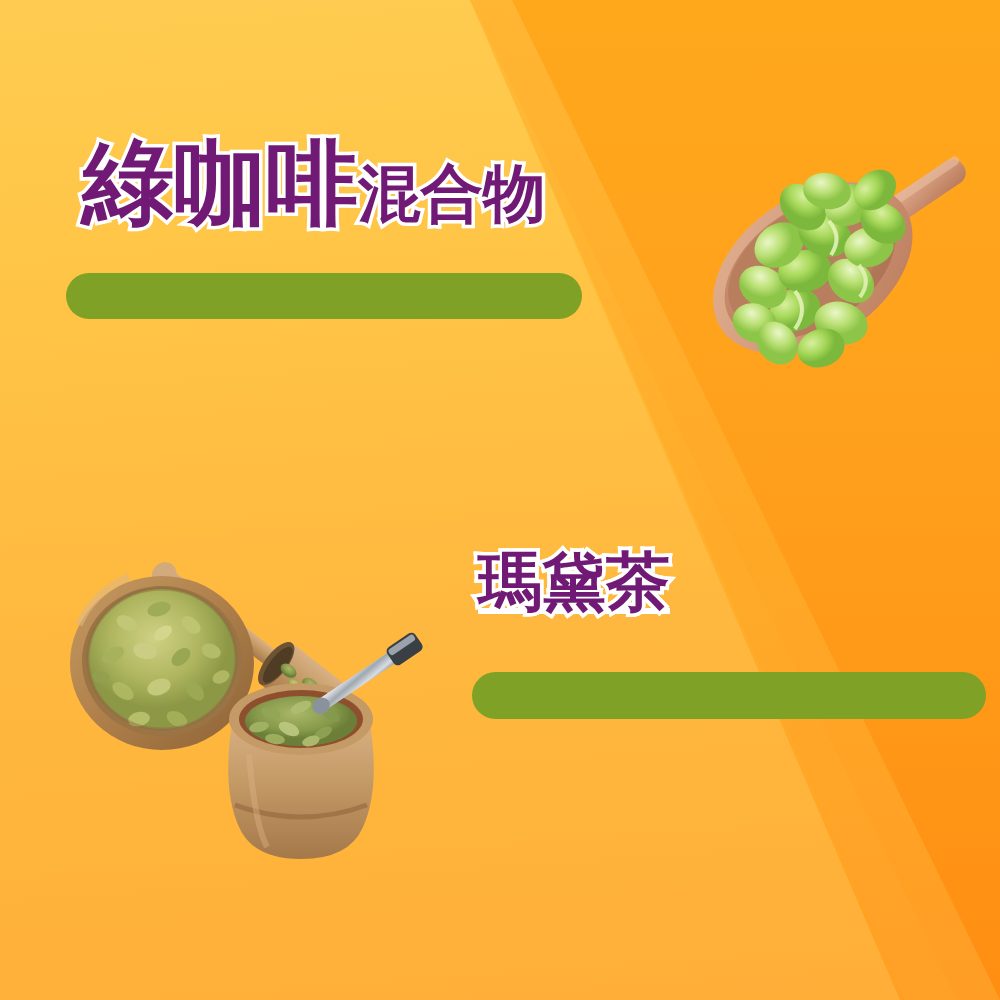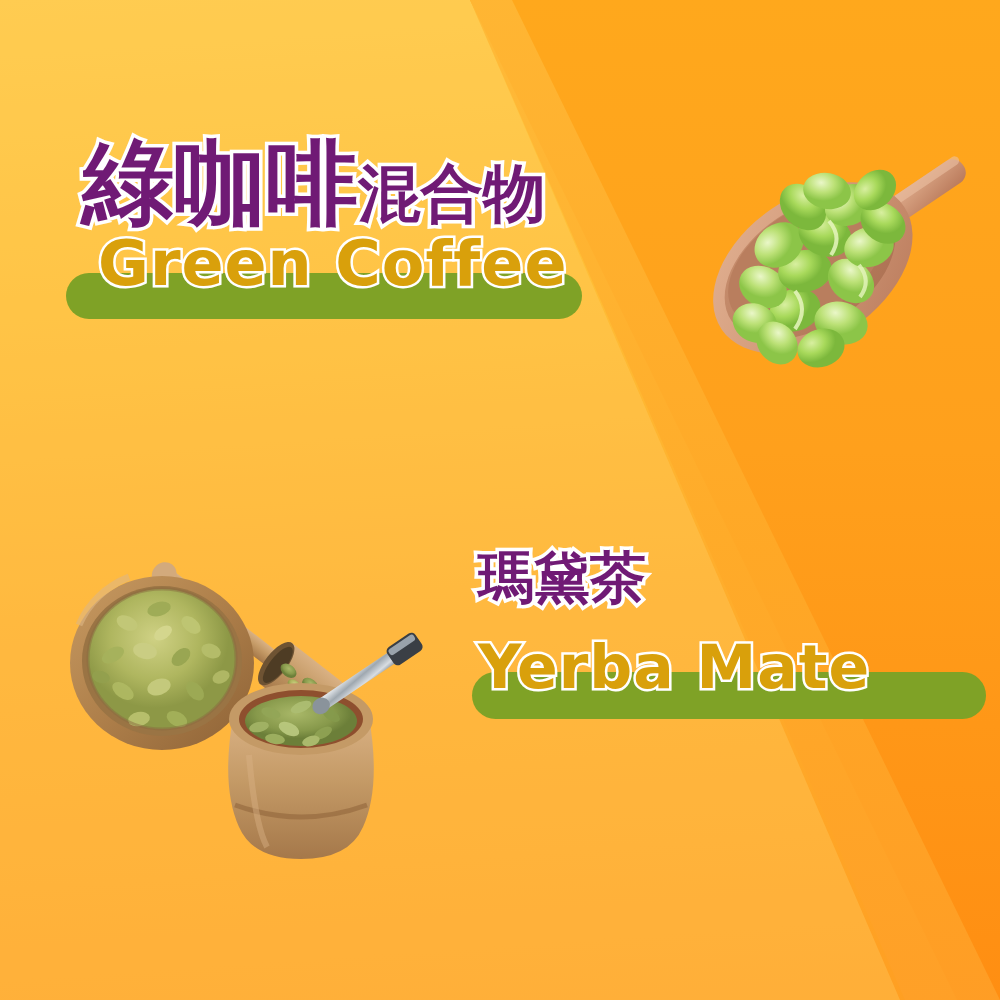--- a/index.html
+++ b/index.html
@@ -37,21 +37,21 @@
 
   .cjk-title{
     position:absolute;white-space:nowrap;
     font-family:"DejaVu Sans","Liberation Sans",sans-serif;
     font-weight:bold;color:#701a75;letter-spacing:0px;
     -webkit-text-stroke:7px #ffffff;paint-order:stroke fill;
     text-shadow:0 0 0 #fff;
   }
   .cjk-title .small{font-size:.68em;}
   .t-gc{left:82px;top:138px;font-size:92px;line-height:1;}
-  .t-ym{left:478px;top:550px;font-size:56px;line-height:1;}
+  .t-ym{left:478px;top:550px;font-size:64px;line-height:1;text-decoration:underline;}
 
   .en-title{
     position:absolute;white-space:nowrap;
     font-family:"DejaVu Sans","Liberation Sans",sans-serif;
     font-weight:bold;color:#D9A00B;letter-spacing:1px;
     -webkit-text-stroke:5px #ffffff;paint-order:stroke fill;
   }
   .e-gc{left:98px;top:233px;font-size:62px;line-height:1;}
   .e-ym{left:478px;top:637px;font-size:60px;line-height:1;}
 
@@ -223,25 +223,23 @@
       </g>
     </g>
   </svg>
 
   <div class="pill pill-gc"></div>
 
   <div class="cjk-title t-gc">
     <span>綠咖啡</span><span class="small">混合物</span>
   </div>
 
-  <div class="en-title e-gc">Green Coffee</div>
 
 
   <div class="pill pill-ym"></div>
 
   <div class="cjk-title t-ym">
     <span>瑪黛茶</span><span class="small"></span>
   </div>
 
-  <div class="en-title e-ym">Yerba Mate</div>
 
 
 </div>
 
 </body></html>

